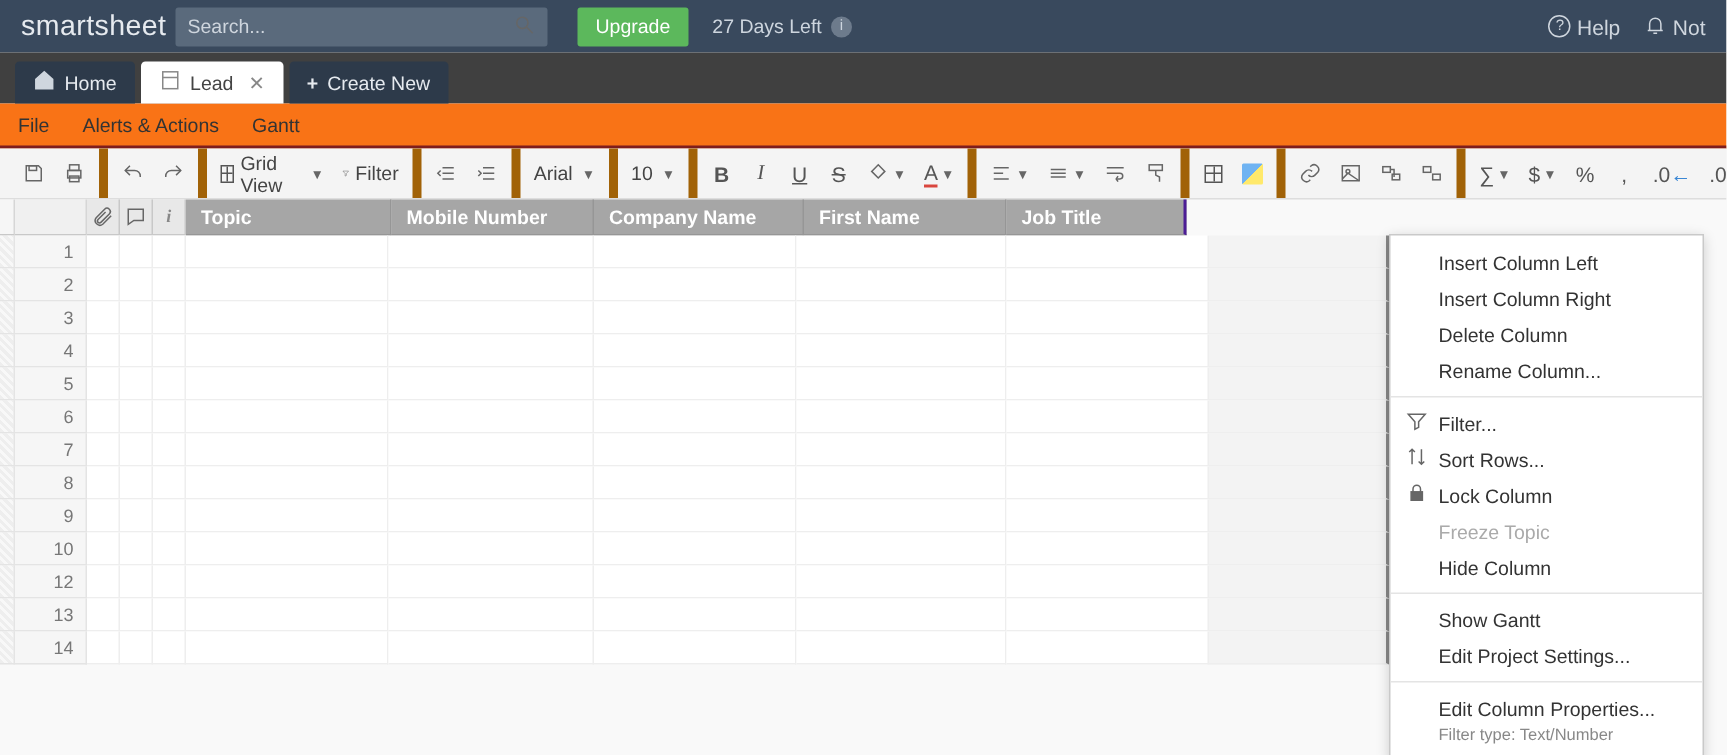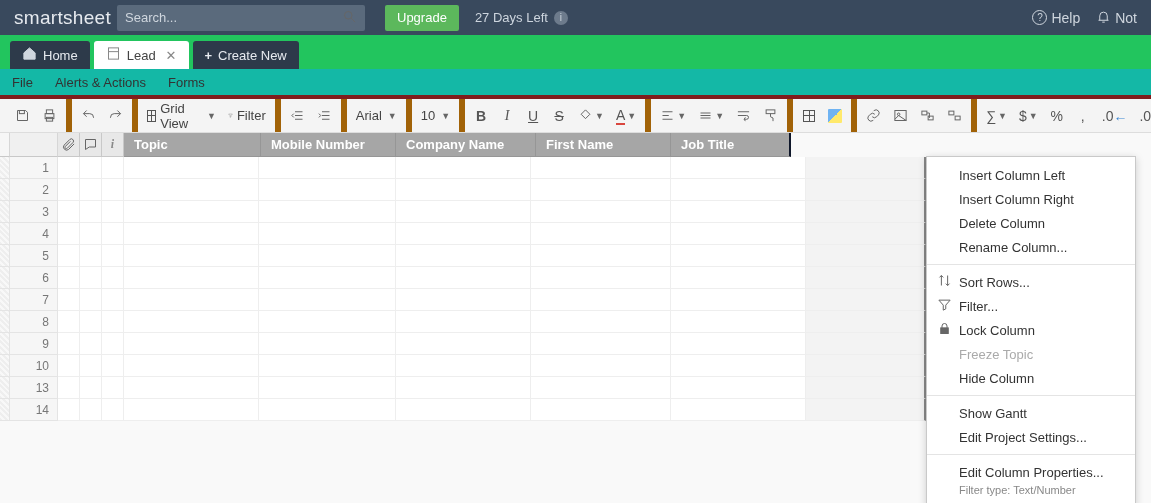--- a/index.html
+++ b/index.html
@@ -12,29 +12,29 @@
 .searchwrap input { flex:1; background:transparent; border:none; color:#cfd6de; font-size:13px; outline:none; }
 .searchwrap input::placeholder { color:#cfd6de; }
 .searchwrap .sicon { color:#cfd6de; font-size:14px; }
 .upgrade { margin-left:20px; height:26px; padding:0 12px; background:#5cb85c; border:none; color:#fff; font-size:13px; border-radius:2px; cursor:pointer; }
 .daysleft { margin-left:16px; color:#cdd5de; font-size:13px; display:flex; align-items:center; gap:6px; }
 .spacer { flex:1; }
 .rightlinks { display:flex; align-items:center; gap:16px; color:#cfd6de; font-size:14px; padding-right:4px; }
 .rightlinks .rl { display:flex; align-items:center; gap:4px; cursor:pointer; }
 
 
-.tabrow { height:34px; background:#22c55e; display:flex; align-items:flex-end; padding-left:10px; }
+.tabrow { height:34px; background:#404040; display:flex; align-items:flex-end; padding-left:10px; }
 .tab { height:28px; display:flex; align-items:center; padding:0 12px; font-size:13px; border-top-left-radius:3px; border-top-right-radius:3px; margin-right:4px; cursor:pointer; gap:6px; }
 .tab.dark { background:#2d3a4a; color:#e6eaef; }
 .tab.dark2 { background:#2d3a4a; color:#e6eaef; }
 .tab.active { background:#ffffff; color:#444; }
 .tabclose { color:#888; font-size:13px; margin-left:4px; }
 
 
-.menurow { height:30px; background:#14b8a6; border-bottom:4px solid #7f1d1d; display:flex; align-items:center; padding:0 12px; gap:22px; }
+.menurow { height:30px; background:#f97316; border-bottom:2px solid #7f1d1d; display:flex; align-items:center; padding:0 12px; gap:22px; }
 .menurow .m { font-size:13px; color:#333; cursor:pointer; }
 
 
 .toolrow { height:34px; background:#f4f4f4; border-bottom:1px solid #ddd; display:flex; align-items:center; padding:0 6px; }
 .tgroup { display:flex; align-items:center; height:100%; padding:0 6px; border-right:6px solid #a16207; gap:6px; }
 .tgroup:last-child { border-right:none; }
 .tbtn { height:24px; min-width:20px; display:flex; align-items:center; justify-content:center; color:#555; font-size:14px; cursor:pointer; padding:0 3px; }
 .tbtn.label { font-size:13px; gap:4px; color:#444; }
 .tbtn.bold { font-weight:bold; }
 .tbtn.italic { font-style:italic; font-family:Georgia,serif; }
@@ -122,21 +122,21 @@
   </div>
   <div class="tab dark2">
     <span style="font-weight:bold">+</span>
     <span>Create New</span>
   </div>
 </div>
 
 <div class="menurow">
   <span class="m">File</span>
   <span class="m">Alerts &amp; Actions</span>
-  <span class="m">Forms</span>
+  <span class="m">Gantt</span>
 </div>
 
 <div class="toolrow">
   <div class="tgroup">
     <span class="tbtn">
         <svg class="ic16" viewBox="0 0 24 24">
           <path d="M4 4h13l3 3v13H4z"></path>
           <rect x="7" y="4" width="8" height="5"></rect>
         </svg>
       </span>
@@ -319,21 +319,21 @@
     <div class="iconcol">
         <svg class="ic16" viewBox="0 0 24 24">
           <path d="M4 4h16v12H10l-6 4z"></path>
         </svg>
       </div>
     <div class="iconcol" style="font-family:Georgia,serif;font-style:italic;font-weight:bold">i</div>
     <div class="colhdr col1">Topic</div>
     <div class="colhdr col2">Mobile Number</div>
     <div class="colhdr col3">Company Name</div>
     <div class="colhdr col4">First Name</div>
-    <div class="colhdr col5" style="border-right:2px solid #0f172a">Job Title</div>
+    <div class="colhdr col5" style="border-right:2px solid #4c1d95">Job Title</div>
   </div>
   <div id="rows">
       <div class="row">
         <div class="rh"></div>
         <div class="rn">1</div>
         <div class="rc"></div>
         <div class="rc"></div>
         <div class="rc"></div>
         <div class="cell col0"></div>
         <div class="cell col1"></div>
@@ -442,20 +442,33 @@
         <div class="cell col0"></div>
         <div class="cell col1"></div>
         <div class="cell col2"></div>
         <div class="cell col3"></div>
         <div class="cell col4"></div>
         <div class="cell col5 sel" style="border-right:2px solid #888"></div>
       </div>
       <div class="row">
         <div class="rh"></div>
         <div class="rn">10</div>
+        <div class="rc"></div>
+        <div class="rc"></div>
+        <div class="rc"></div>
+        <div class="cell col0"></div>
+        <div class="cell col1"></div>
+        <div class="cell col2"></div>
+        <div class="cell col3"></div>
+        <div class="cell col4"></div>
+        <div class="cell col5 sel" style="border-right:2px solid #888"></div>
+      </div>
+      <div class="row">
+        <div class="rh"></div>
+        <div class="rn">12</div>
         <div class="rc"></div>
         <div class="rc"></div>
         <div class="rc"></div>
         <div class="cell col0"></div>
         <div class="cell col1"></div>
         <div class="cell col2"></div>
         <div class="cell col3"></div>
         <div class="cell col4"></div>
         <div class="cell col5 sel" style="border-right:2px solid #888"></div>
       </div>
@@ -489,29 +502,29 @@
 </div>
 
 <div class="ctx">
   <div class="item">Insert Column Left</div>
   <div class="item">Insert Column Right</div>
   <div class="item">Delete Column</div>
   <div class="item">Rename Column...</div>
   <div class="sep"></div>
   <div class="item">
       <span class="ic"><svg class="ic16" viewBox="0 0 24 24">
+          <path d="M3 5h18l-7 8v6l-4 2v-8z"></path>
+        </svg></span>
+      <span>Filter...</span>
+    </div>
+  <div class="item">
+      <span class="ic"><svg class="ic16" viewBox="0 0 24 24">
           <path d="M7 4v16M4 7l3-3 3 3M17 20V4M14 17l3 3 3-3"></path>
         </svg></span>
       <span>Sort Rows...</span>
-    </div>
-  <div class="item">
-      <span class="ic"><svg class="ic16" viewBox="0 0 24 24">
-          <path d="M3 5h18l-7 8v6l-4 2v-8z"></path>
-        </svg></span>
-      <span>Filter...</span>
     </div>
   <div class="item">
       <span class="ic"><svg class="ic16" viewBox="0 0 24 24" style="fill:#666">
           <rect x="6" y="11" width="12" height="9"></rect>
           <path d="M8 11V8a4 4 0 018 0v3" fill="none"></path>
         </svg></span>
       <span>Lock Column</span>
     </div>
   <div class="item disabled">Freeze Topic</div>
   <div class="item">Hide Column</div>

